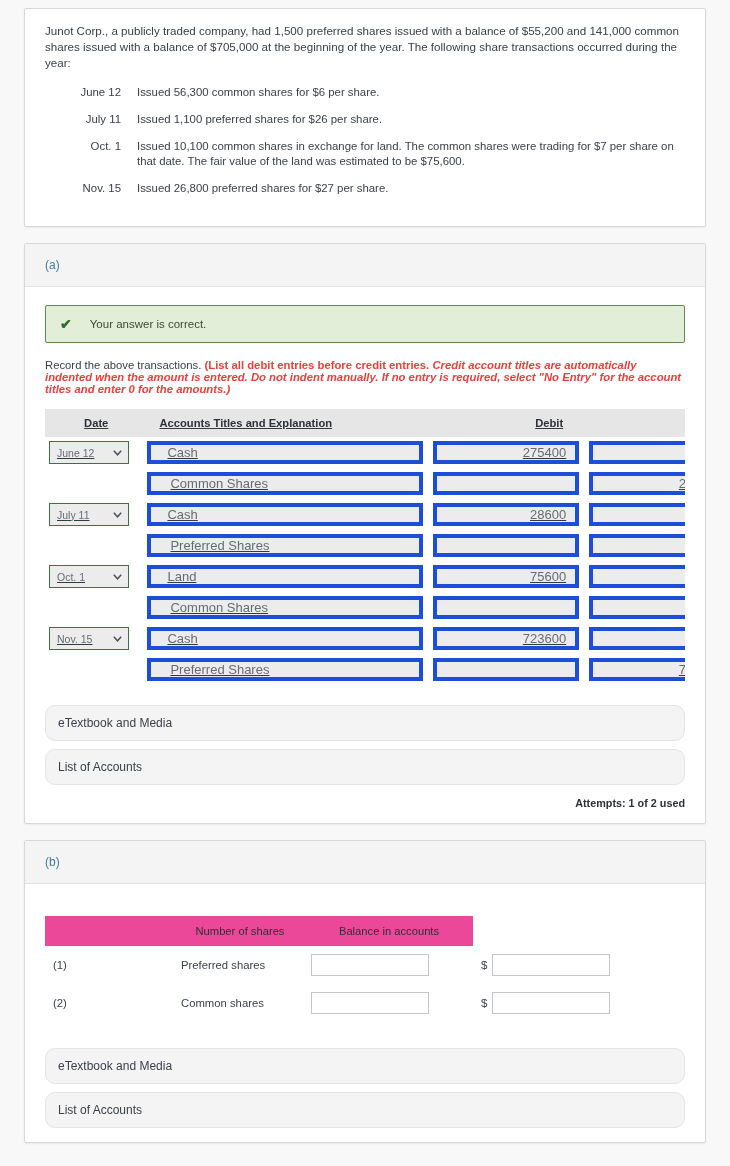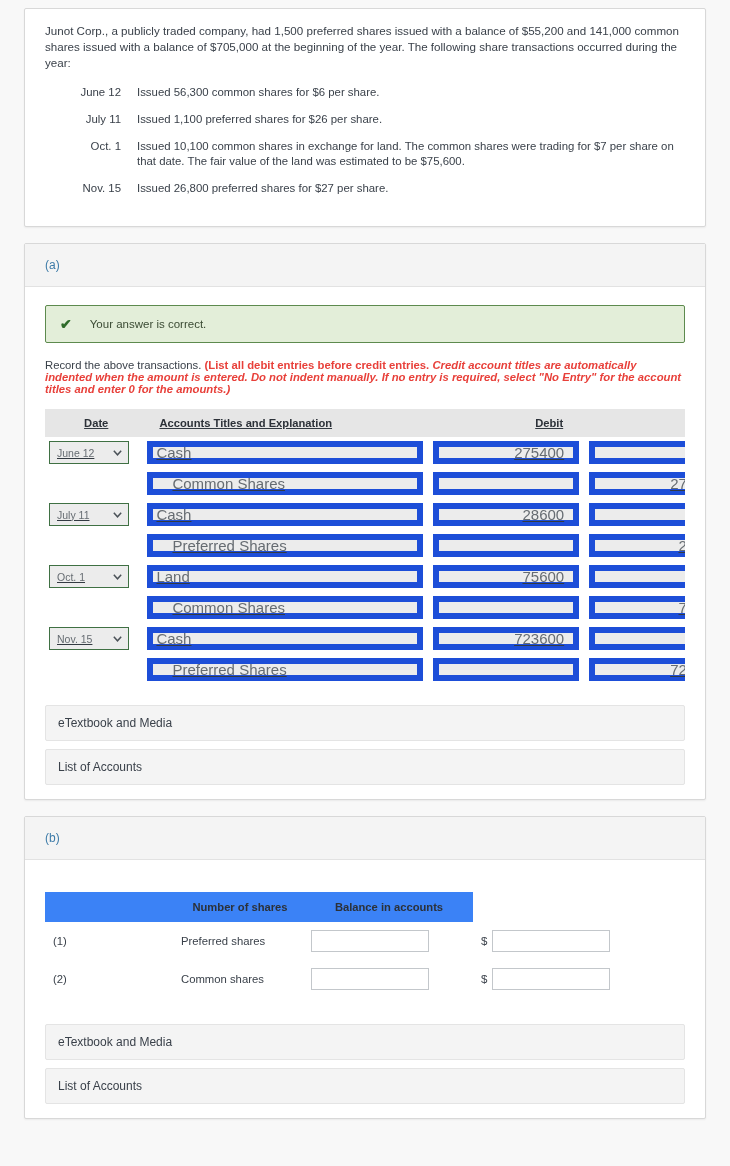--- a/index.html
+++ b/index.html
@@ -92,57 +92,57 @@
     background: #ececec;
     display: flex; align-items: center; justify-content: space-between;
     padding: 0 5px 0 7px;
     font-size: 10.5px;
     color: #666c72;
     margin-left: 4px;
   }
   .dd .caret { width: 11px; height: 11px; }
   .fld {
     height: 23px;
-    border: 6px solid #1d4ed8;
+    border: 4px solid #1d4ed8;
     background: #ececec;
-    font-size: 15px;
+    font-size: 13px;
     color: #666c72;
     display: flex; align-items: center;
-    padding: 0 3px;
+    padding: 0 16px;
     width: 100%;
   }
   .fld.indent { padding-left: 19px; }
   .fld.num { justify-content: flex-end; padding-right: 9px; }
   .fld.credit { width: 146px; }
   .date-spacer { height: 23px; }
 
   
   .linkbar {
     background: #f4f4f4;
     border: 1px solid #e4e4e4;
-    border-radius: 2px;
+    border-radius: 10px;
     padding: 10px 12px;
     font-size: 12px;
     color: #3a414a;
     margin-top: 8px;
   }
   .attempts {
     text-align: right;
     font-size: 10.8px;
     font-weight: bold;
     color: #2c3138;
     margin-top: 12px;
   }
 
   
   .bt { border-collapse: collapse; margin-top: 14px; table-layout: fixed; }
   .bt thead th {
-    background: #3b82f6;
+    background: #ec4899;
     font-size: 11.2px;
-    font-weight: bold;
+    font-weight: normal;
     color: #2c3138;
     padding: 9px 6px;
   }
   .bt th.b-lbl { width: 130px; }
   .bt th.b-num { width: 130px; text-align: center; }
   .bt th.b-bal { width: 168px; }
   .bt td { padding: 8px 6px; font-size: 11.3px; color: #3a414a; vertical-align: middle; }
   .bt td.b-idx { width: 26px; text-align: left; padding-left: 8px; }
   .bt td.b-name { width: 104px; text-align: left; }
   .binput {
@@ -345,20 +345,21 @@
               <td class="c-credit">
                 <div class="fld num credit">723600</div>
               </td>
             </tr>
           </tbody>
         </table>
       </div>
 
       <div class="linkbar" style="margin-top:20px;">eTextbook and Media</div>
       <div class="linkbar">List of Accounts</div>
+      <div class="attempts">Attempts: 1 of 2 used</div>
     </div>
   </div>
 
   <div class="card part-card">
     <div class="part-head">(b)</div>
     <div class="part-body">
 
 
       <table class="bt">
         <thead>

